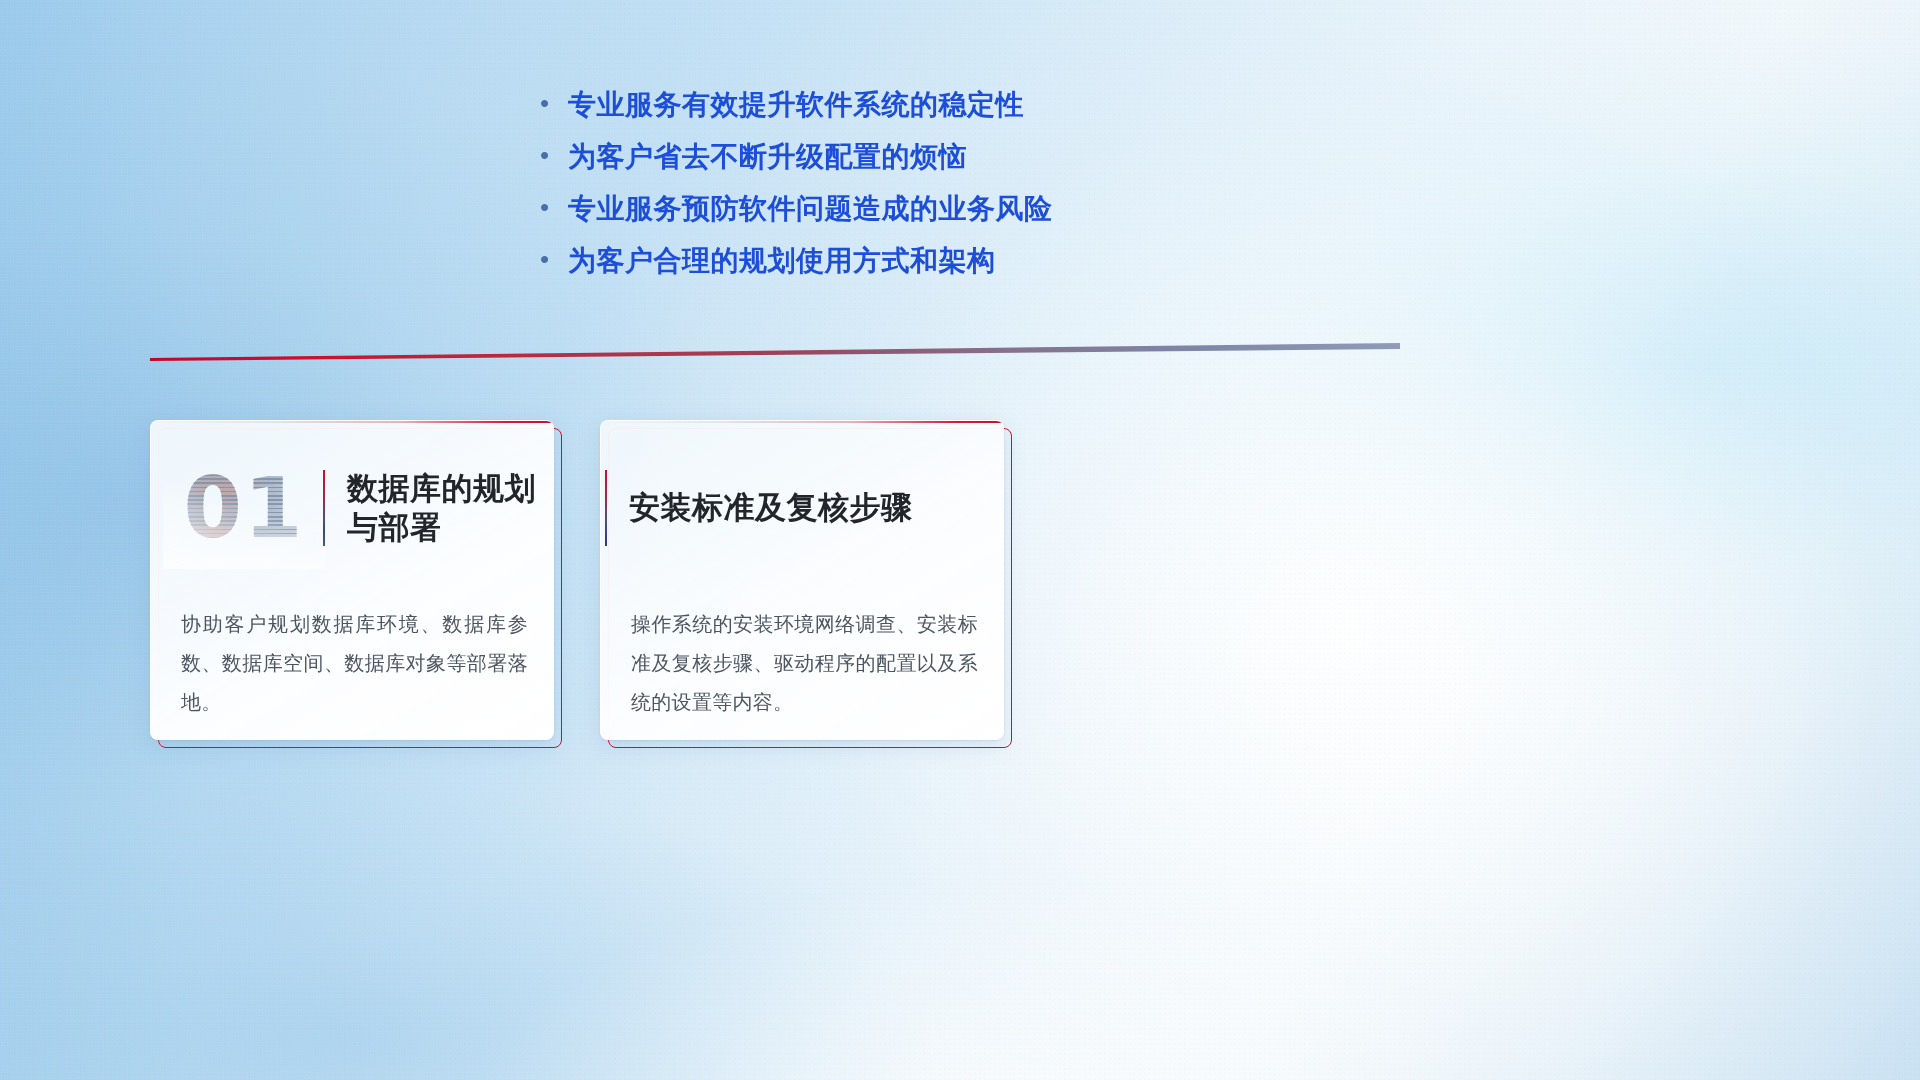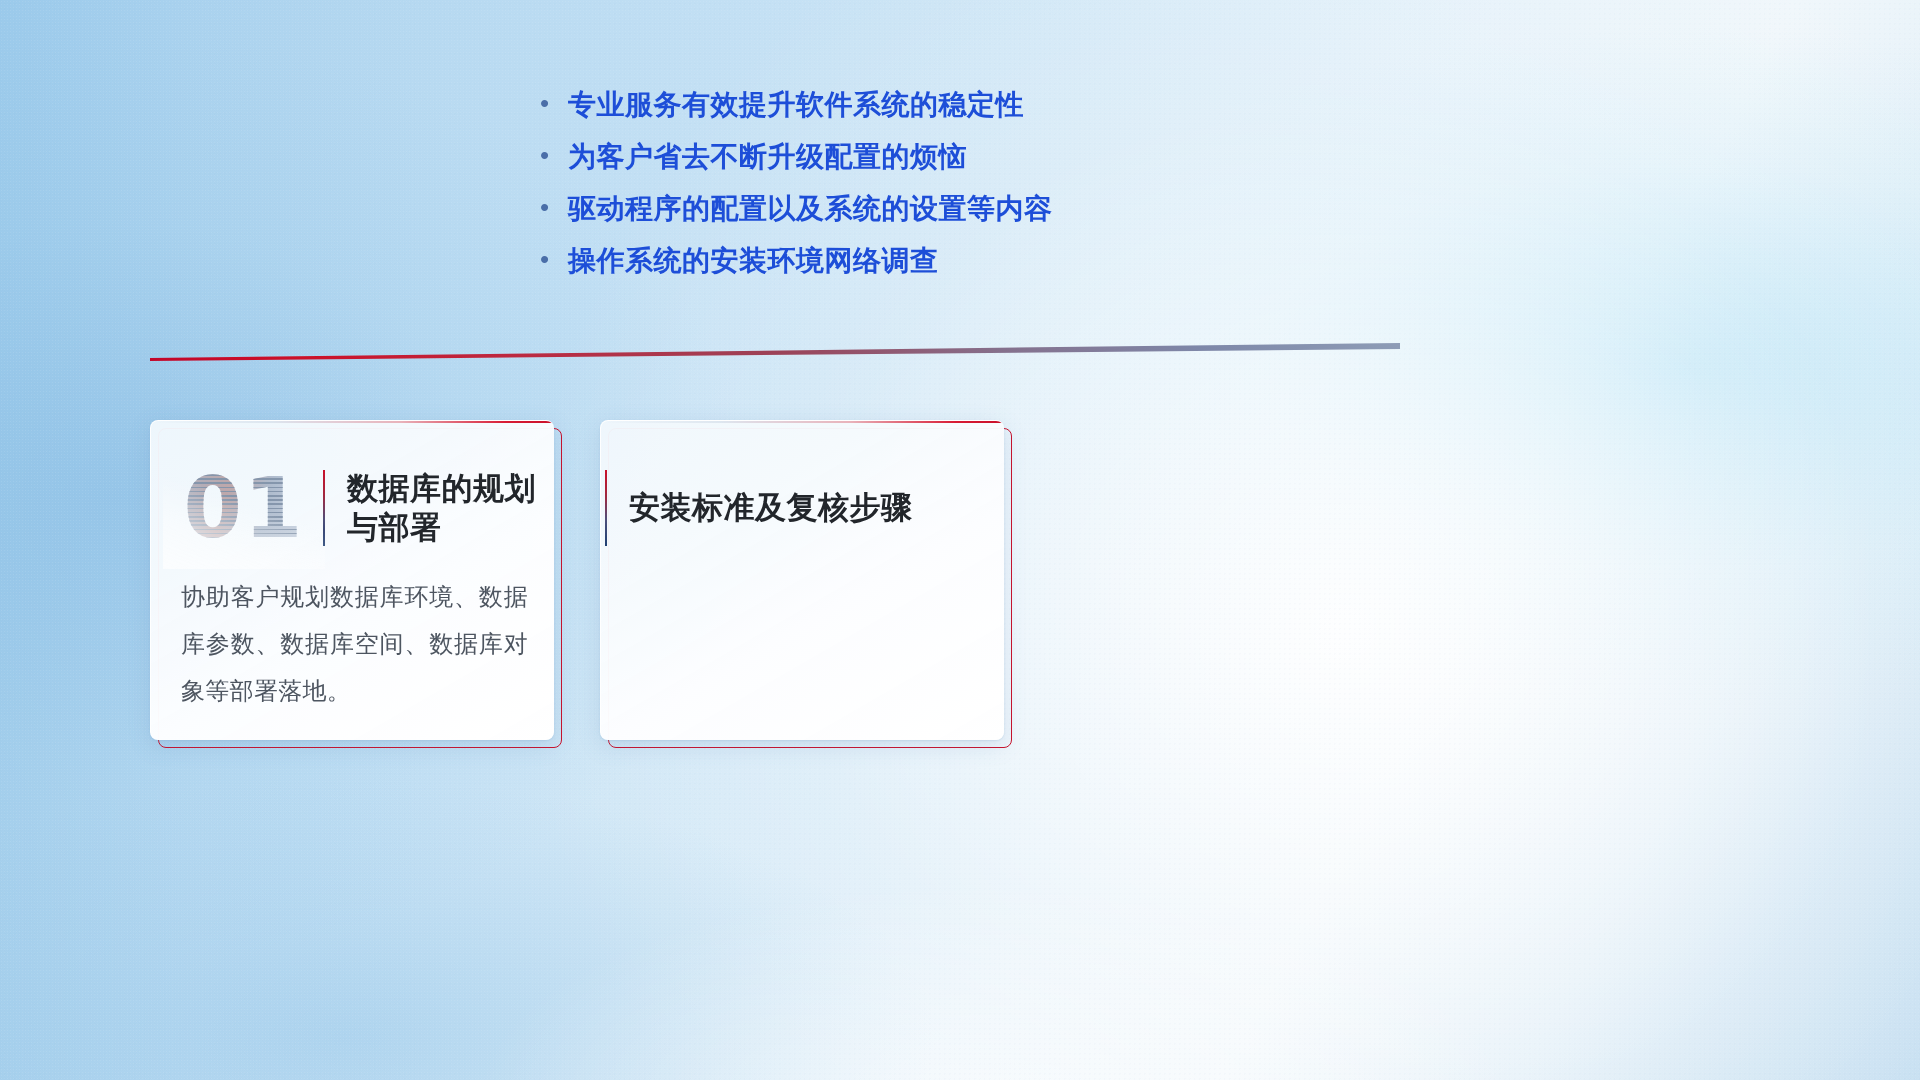--- a/index.html
+++ b/index.html
@@ -232,22 +232,22 @@
     font-weight:700;
     line-height:1.26;
     color:#22262b;
     letter-spacing:.5px;
     padding-right:14px;
   }
 
   .card-body {
     position:absolute;
     left:30px; right:26px;
-    top:153px;
-    font-size:24px;
+    top:184px;
+    font-size:20px;
     line-height:1.95;
     color:#4d5560;
     letter-spacing:.3px;
     text-align:justify;
   }
 </style>
 </head>
 <body>
 
 <div id="slide">
@@ -268,26 +268,26 @@
       <span class="bullet-text">专业服务有效提升软件系统的稳定性</span>
     </div>
 
     <div class="bullet-row">
       <span class="bullet-dot">•</span>
       <span class="bullet-text">为客户省去不断升级配置的烦恼</span>
     </div>
 
     <div class="bullet-row">
       <span class="bullet-dot">•</span>
-      <span class="bullet-text">驱动程序的配置以及系统的设置等内容</span>
+      <span class="bullet-text">专业服务预防软件问题造成的业务风险</span>
     </div>
 
     <div class="bullet-row">
       <span class="bullet-dot">•</span>
-      <span class="bullet-text">操作系统的安装环境网络调查</span>
+      <span class="bullet-text">为客户合理的规划使用方式和架构</span>
     </div>
 
   </div>
 
   <div class="divider-wrap">
     <svg viewBox="0 0 1250 26" preserveAspectRatio="none">
       <defs>
         <linearGradient id="dg" x1="0" y1="0" x2="1" y2="0">
           <stop offset="0" stop-color="#c2062a"></stop>
           <stop offset="0.12" stop-color="#cc1028"></stop>
@@ -320,19 +320,20 @@
     </div>
 
     <div class="card-shell">
       <div class="card-outline"></div>
       <div class="card">
         <div class="card-topline"></div>
         <div class="card-head">
           <div class="card-rule"></div>
           <div class="card-title">安装标准及复核步骤</div>
         </div>
+        <div class="card-body">操作系统的安装环境网络调查、安装标准及复核步骤、驱动程序的配置以及系统的设置等内容。</div>
       </div>
     </div>
 
 
   </div>
 
 </div>
 
 </body></html>

